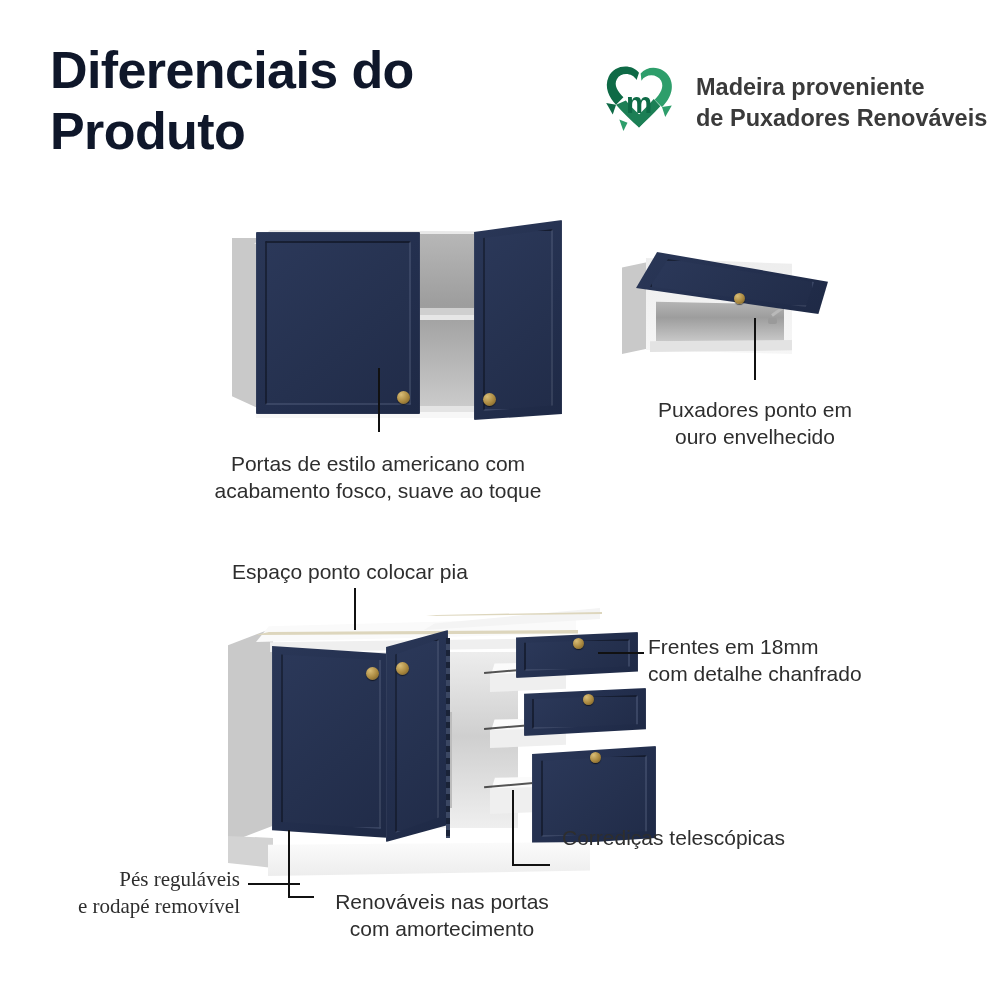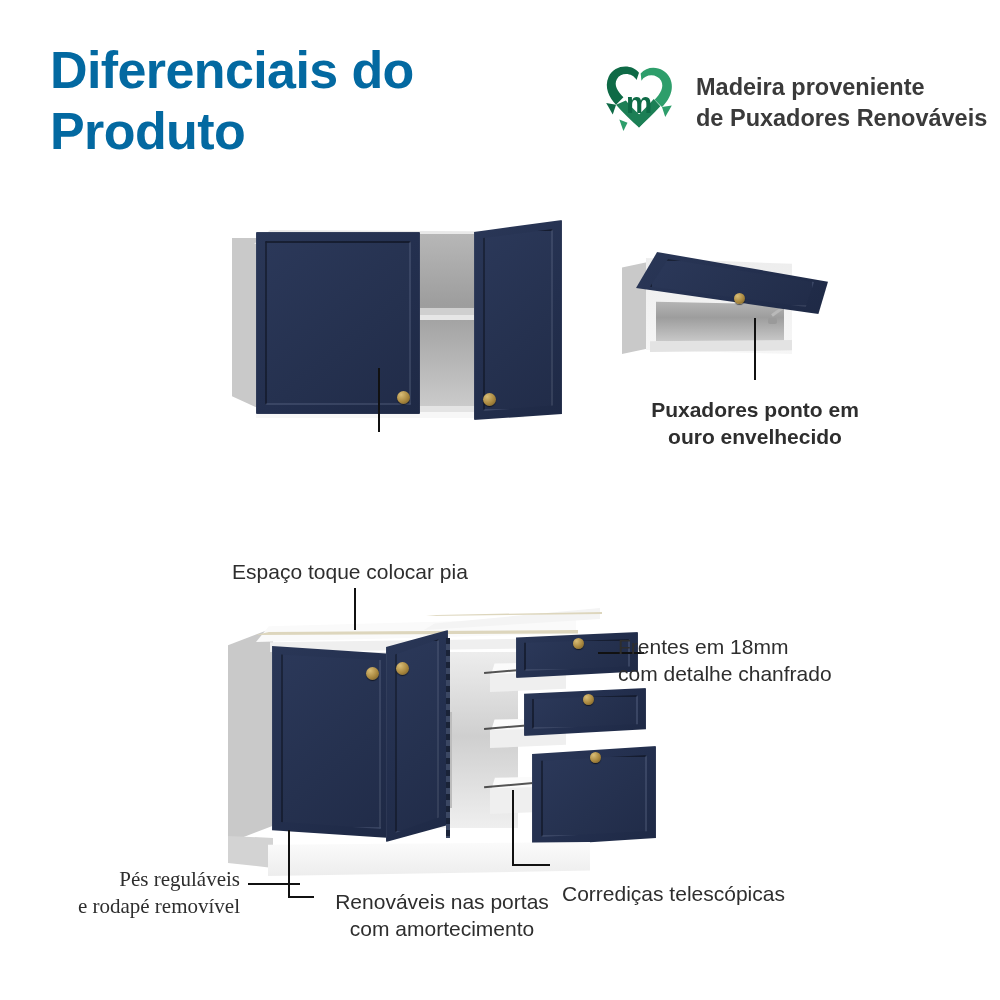--- a/index.html
+++ b/index.html
@@ -17,21 +17,21 @@
   }
 
   
   .page-title {
     position: absolute;
     left: 50px; top: 40px;
     width: 470px;
     font-size: 52px;
     line-height: 1.18;
     font-weight: bold;
-    color: #0369a1;
+    color: #0f172a;
     letter-spacing: -0.6px;
   }
   .eco-badge {
     position: absolute;
     left: 598px; top: 62px;
     display: flex;
     align-items: center;
     gap: 16px;
   }
   .eco-logo { width: 82px; height: 82px; flex: 0 0 82px; }
@@ -161,20 +161,22 @@
     </div>
 
     <div class="door" style="left:242px; top:8px; width:88px; height:200px;
          clip-path: polygon(0 6%, 100% 0, 100% 97%, 0 100%);">
       <div class="panel" style="clip-path: polygon(0 5%, 100% 0, 100% 97%, 0 100%);"></div>
       <div class="knob" style="left:9px; bottom:14px;"></div>
     </div>
   </div>
 
   <div class="lead v" style="left:378px; top:368px; height:64px;"></div>
+  <div class="caption ctr" style="left:178px; top:450px; width:400px;">Portas de estilo americano com
+acabamento fosco, suave ao toque</div>
 
   <div class="cab" style="left:622px; top:252px; width:215px; height:110px;">
 
     <div class="carcass-side" style="left:0; top:10px; width:26px; height:92px;
          clip-path: polygon(0 6%, 100% 0, 100% 94%, 0 100%);"></div>
 
     <div class="carcass-front" style="left:24px; top:4px; width:146px; height:98px;
          background:linear-gradient(180deg,#ededed 0%,#f6f6f6 100%);
          clip-path: polygon(0 2%, 100% 8%, 100% 100%, 0 96%);"></div>
 
@@ -191,21 +193,21 @@
 
     <div class="door" style="left:14px; top:0px; width:192px; height:62px;
          clip-path: polygon(11% 0, 100% 48%, 95% 100%, 0 58%);">
       <div class="panel" style="left:14px; right:14px; top:7px; bottom:7px;
            clip-path: polygon(11% 0, 100% 48%, 95% 100%, 0 58%);"></div>
     </div>
     <div class="knob sm" style="left:112px; top:41px;"></div>
   </div>
 
   <div class="lead v" style="left:754px; top:318px; height:62px;"></div>
-  <div class="caption ctr" style="left:624px; top:396px; width:262px;font-weight:bold;">Puxadores ponto em
+  <div class="caption ctr" style="left:624px; top:396px; width:262px;">Puxadores ponto em
 ouro envelhecido</div>
 
   <div class="cab" style="left:228px; top:600px; width:420px; height:290px;">
 
     <div class="carcass-side" style="left:0; top:28px; width:45px; height:215px;
          clip-path: polygon(0 8%, 100% 0, 100% 92%, 0 100%);"></div>
 
     <div class="counter" style="left:28px; top:18px; width:320px; height:24px;
          clip-path: polygon(4% 34%, 100% 0, 100% 64%, 0 100%);"></div>
     <div class="counter-edge" style="left:28px; top:30px; width:322px; height:5px;
@@ -281,29 +283,29 @@
     </div>
     <div class="knob sm" style="left:362px; top:152px;"></div>
 
     <div class="plinth-side" style="left:0; top:236px; width:45px; height:32px;
          clip-path: polygon(0 0, 100% 6%, 100% 100%, 0 84%);"></div>
     <div class="plinth" style="left:40px; top:242px; width:322px; height:34px;
          background:linear-gradient(180deg,#fbfbfb 0%,#ededed 100%);
          clip-path: polygon(0 8%, 100% 0, 100% 84%, 0 100%);"></div>
   </div>
 
-  <div class="caption ctr" style="left:200px; top:558px; width:300px;">Espaço toque colocar pia</div>
+  <div class="caption ctr" style="left:200px; top:558px; width:300px;">Espaço ponto colocar pia</div>
   <div class="lead v" style="left:354px; top:588px; height:42px;"></div>
 
   <div class="lead h" style="left:598px; top:652px; width:46px;"></div>
-  <div class="caption lft" style="left:618px; top:633px; width:240px;">Frentes em 18mm
+  <div class="caption lft" style="left:648px; top:633px; width:240px;">Frentes em 18mm
 com detalhe chanfrado</div>
 
   <div class="elbow" style="left:512px; top:790px; width:38px; height:76px;"></div>
-  <div class="caption lft" style="left:562px; top:880px; width:300px;">Corrediças telescópicas</div>
+  <div class="caption lft" style="left:562px; top:824px; width:300px;">Corrediças telescópicas</div>
 
   <div class="caption rgt" style="left:40px; top:866px; width:200px;font-family:Liberation Serif, serif;">Pés reguláveis
 e rodapé removível</div>
   <div class="lead h" style="left:248px; top:883px; width:52px;"></div>
 
   <div class="elbow" style="left:288px; top:830px; width:26px; height:68px;"></div>
   <div class="caption ctr" style="left:312px; top:888px; width:260px;">Renováveis nas portas
 com amortecimento</div>
 
 </div>

